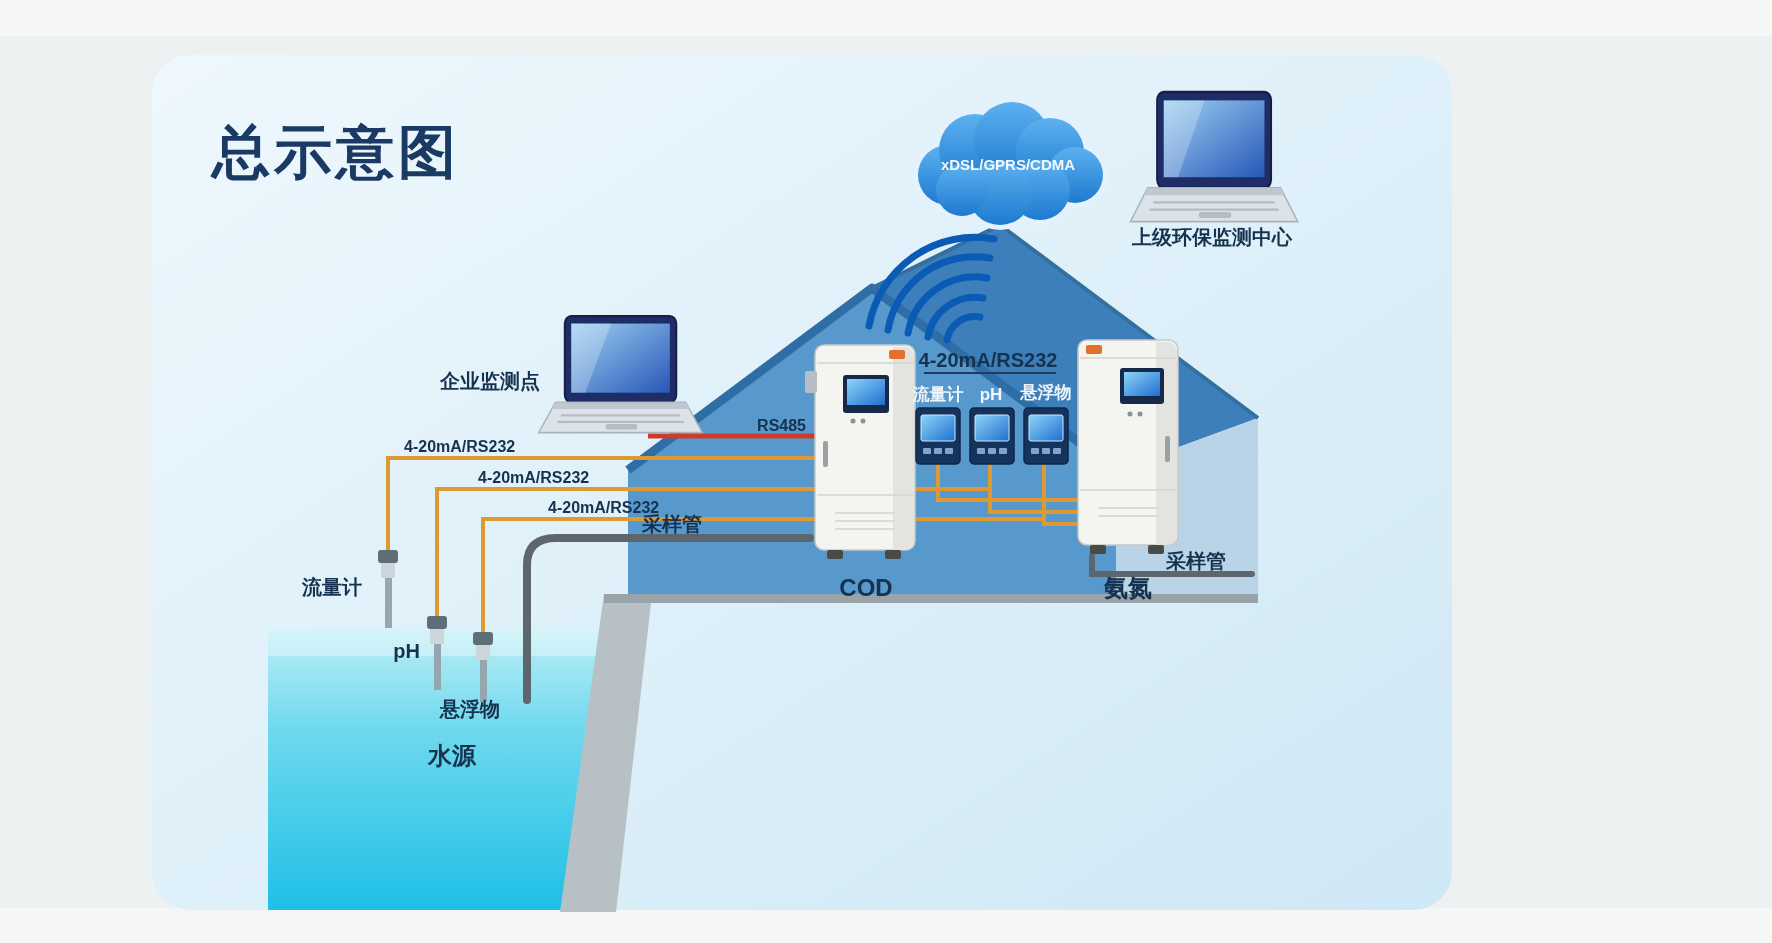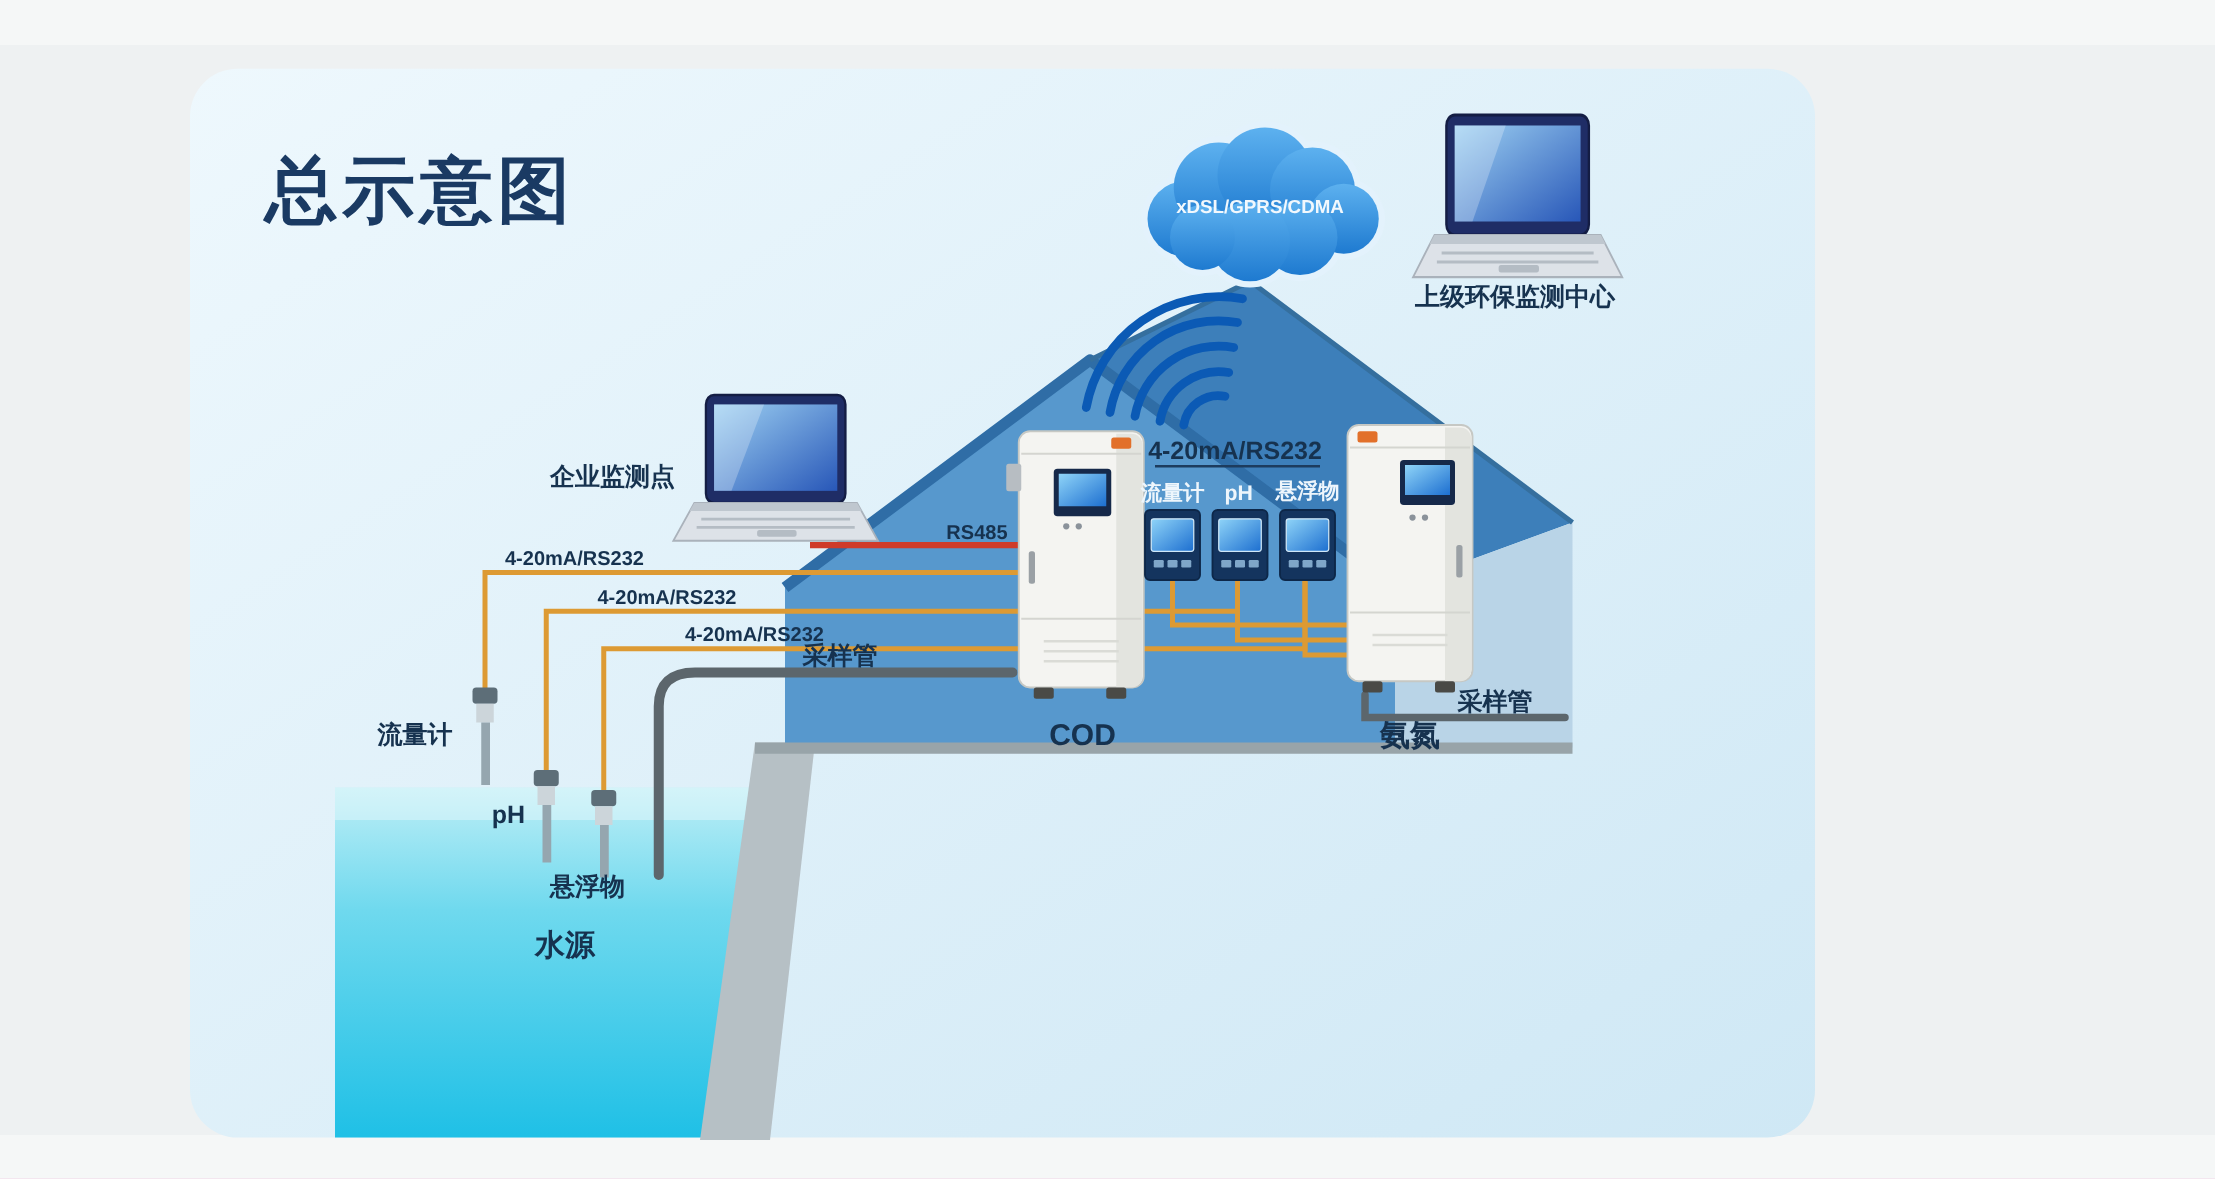--- a/index.html
+++ b/index.html
@@ -1,16 +1,16 @@
 <!DOCTYPE html>
 <html><head>
 <meta charset="utf-8">
 <style>
   html,body{margin:0;padding:0;background:#eef1f2;}
-  .stage{position:relative;width:1772px;height:943px;background:#f9a8d4;overflow:hidden;}
+  .stage{position:relative;width:1772px;height:943px;background:#8b5cf6;overflow:hidden;}
   .stage svg{position:absolute;left:0;top:0;display:block;}
   text{font-family:"Liberation Sans","DejaVu Sans",sans-serif;font-weight:bold;fill:#16324f;}
   .t-title{font-size:58px;font-weight:900;fill:#1a3a63;letter-spacing:4px;}
   .t-lg{font-size:24px;}
   .t-md{font-size:20px;}
   .t-sm{font-size:16px;}
   .t-cloud{font-size:15px;fill:#f2f8fd;}
   .t-white{font-size:17px;fill:#eef6fc;}
   .t-mid{text-anchor:middle;}
   .t-end{text-anchor:end;}

